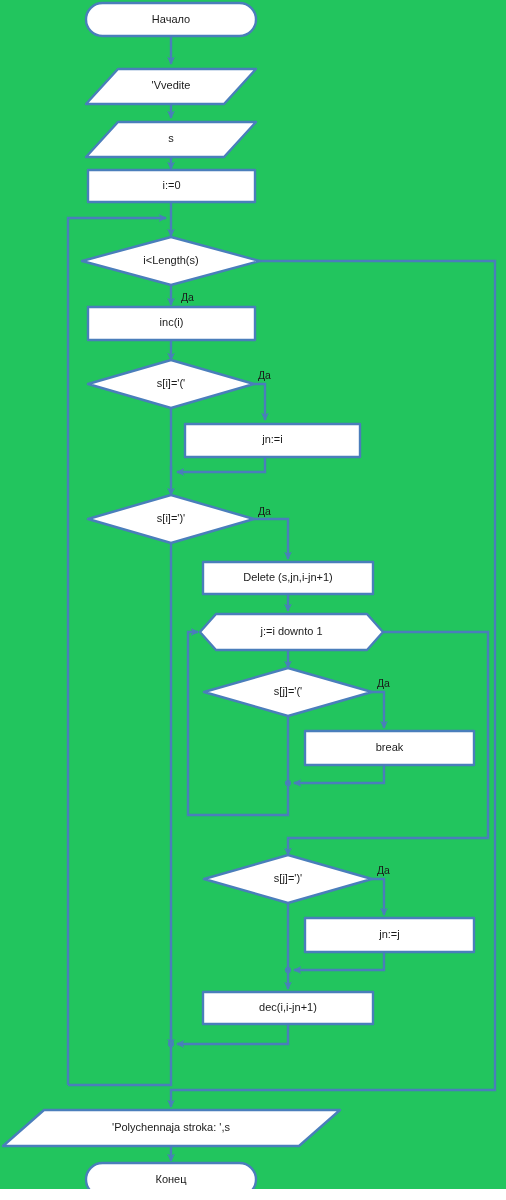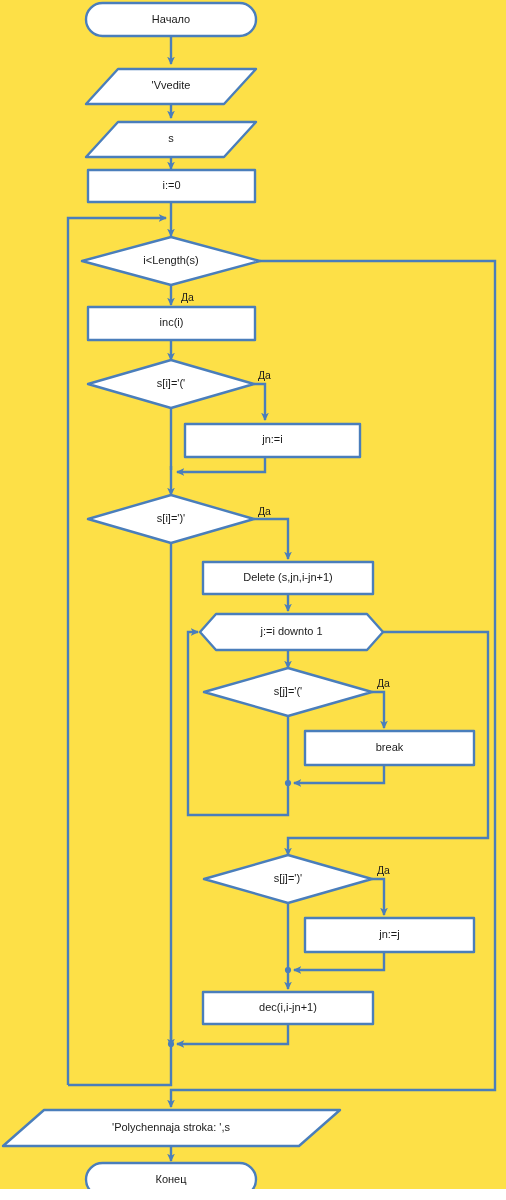--- a/index.html
+++ b/index.html
@@ -7,21 +7,21 @@
     padding: 0;
     background: #ffffff;
   }
   body {
     font-family: "Liberation Sans", sans-serif;
   }
   #flowchart-root {
     position: relative;
     width: 506px;
     height: 1189px;
-    background: #fde047;
+    background: #22c55e;
     overflow: hidden;
   }
   #flow-svg {
     position: absolute;
     left: 0;
     top: 0;
     width: 506px;
     height: 1200px;
   }
   .shape-stroke {

